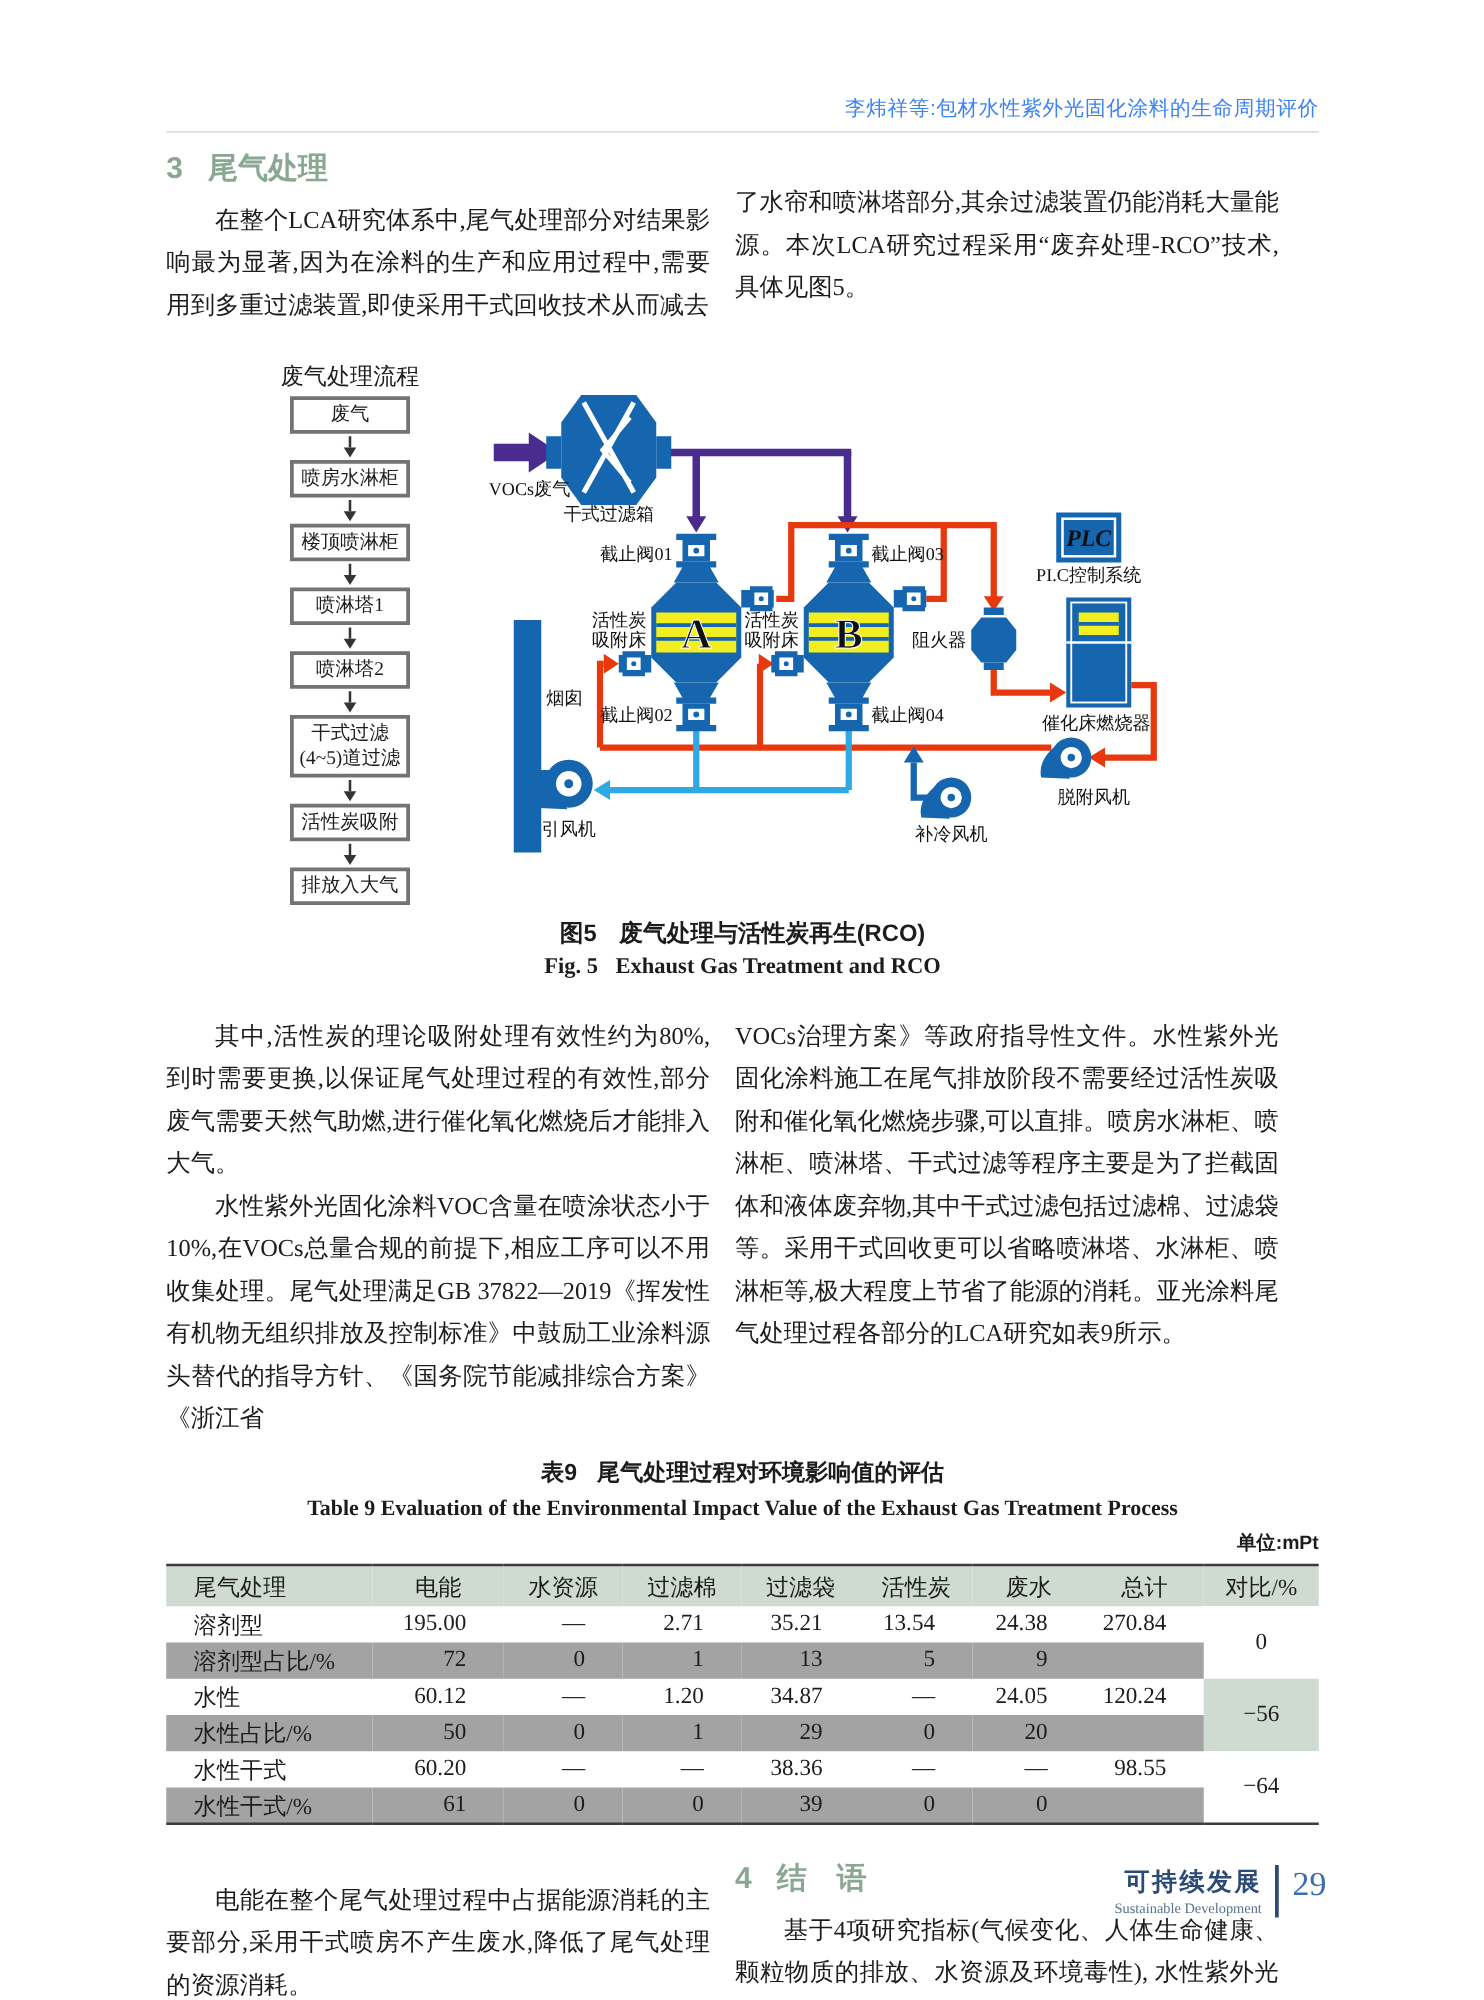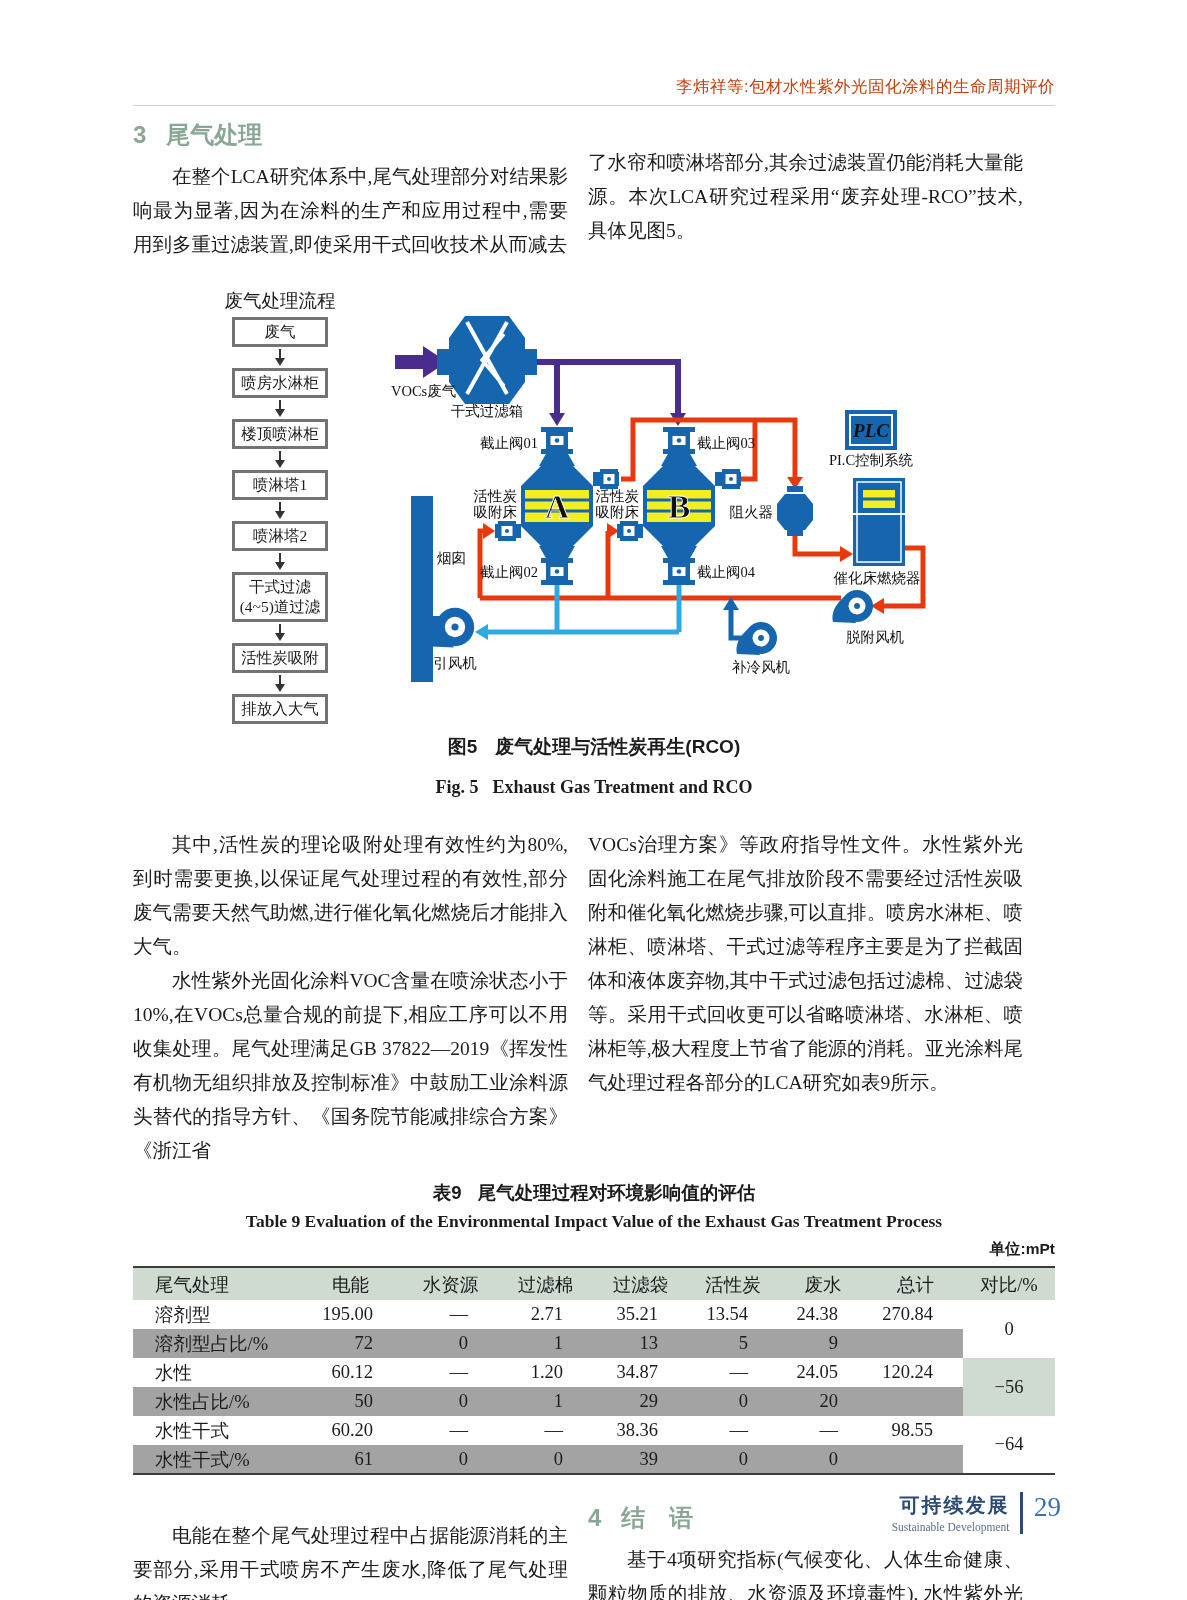--- a/index.html
+++ b/index.html
@@ -3,21 +3,21 @@
 <meta charset="utf-8">
 <style>
   * { box-sizing: border-box; }
   html,body { margin:0; padding:0; background:#ffffff; }
   .page { position:relative; width:1187px; height:1600px; background:#fff; overflow:hidden;
           font-family:"Liberation Serif", serif; color:#1c1c1c; }
   .content { padding:0 132px 0 133px; }
 
   
   .running-head { padding-top:76px; text-align:right; font-family:"Liberation Sans", sans-serif;
-                  font-size:16.5px; color:#c2410c; letter-spacing:0.5px; }
+                  font-size:16.5px; color:#3b82f6; letter-spacing:0.5px; }
   .head-rule { margin-top:7px; border-top:1.5px solid #ccd3cd; }
 
   
   .cols { display:flex; gap:20px; }
   .col { width:435px; }
   p { margin:0; font-size:19.5px; line-height:34px; text-align:justify; }
   .indent { text-indent:39px; }
   h2.sec { font-family:"Liberation Sans", sans-serif; color:#8aa794; font-size:24px;
            font-weight:bold; margin:0 0 10px 0; line-height:30px; }
   h2.sec .sec-no { margin-right:20px; }
@@ -30,21 +30,21 @@
   .flow-title { font-size:18.5px; margin-bottom:4px; white-space:nowrap;font-family:Liberation Serif, serif; }
   .flow-box { display:block; width:96px; margin:0 auto; border:3px solid #737373;
               padding:2px 4px; font-size:15.5px; line-height:20px; background:#fff; }
   .flow-arrow { width:2.5px; height:9px; background:#333; margin:2px auto 10px; position:relative; }
   .flow-arrow::after { content:''; position:absolute; top:9px; left:-4px;
                        border:5px solid transparent; border-top:8px solid #333; }
   .diagram { margin-left:8px; margin-top:12px; flex:none; }
   .caption { margin-top:10px; text-align:center; }
   .caption-cn { font-family:"Liberation Sans", sans-serif; font-weight:bold; font-size:19px; }
   .caption-cn .cap-gap { margin-right:18px; }
-  .caption-en { font-family:"Liberation Serif", serif; font-weight:bold; font-size:18px; margin-top:17px; }
+  .caption-en { font-family:"Liberation Serif", serif; font-weight:bold; font-size:18px; margin-top:2px; }
   .caption-en .cap-gap { margin-right:14px; }
 
   #row2 { margin-top:30px; }
 
   
   .tableblock { margin-top:12px; }
   .tbl-title-cn { text-align:center; font-family:"Liberation Sans", sans-serif; font-weight:bold; font-size:18.5px; }
   .tbl-title-cn .t-gap { margin-right:16px; }
   .tbl-title-en { text-align:center; font-family:"Liberation Serif", serif; font-weight:bold; font-size:17.5px; margin-top:6px; }
   .tbl-unit { text-align:right; font-family:"Liberation Sans", sans-serif; font-weight:bold; font-size:15.5px; margin-top:7px; }

